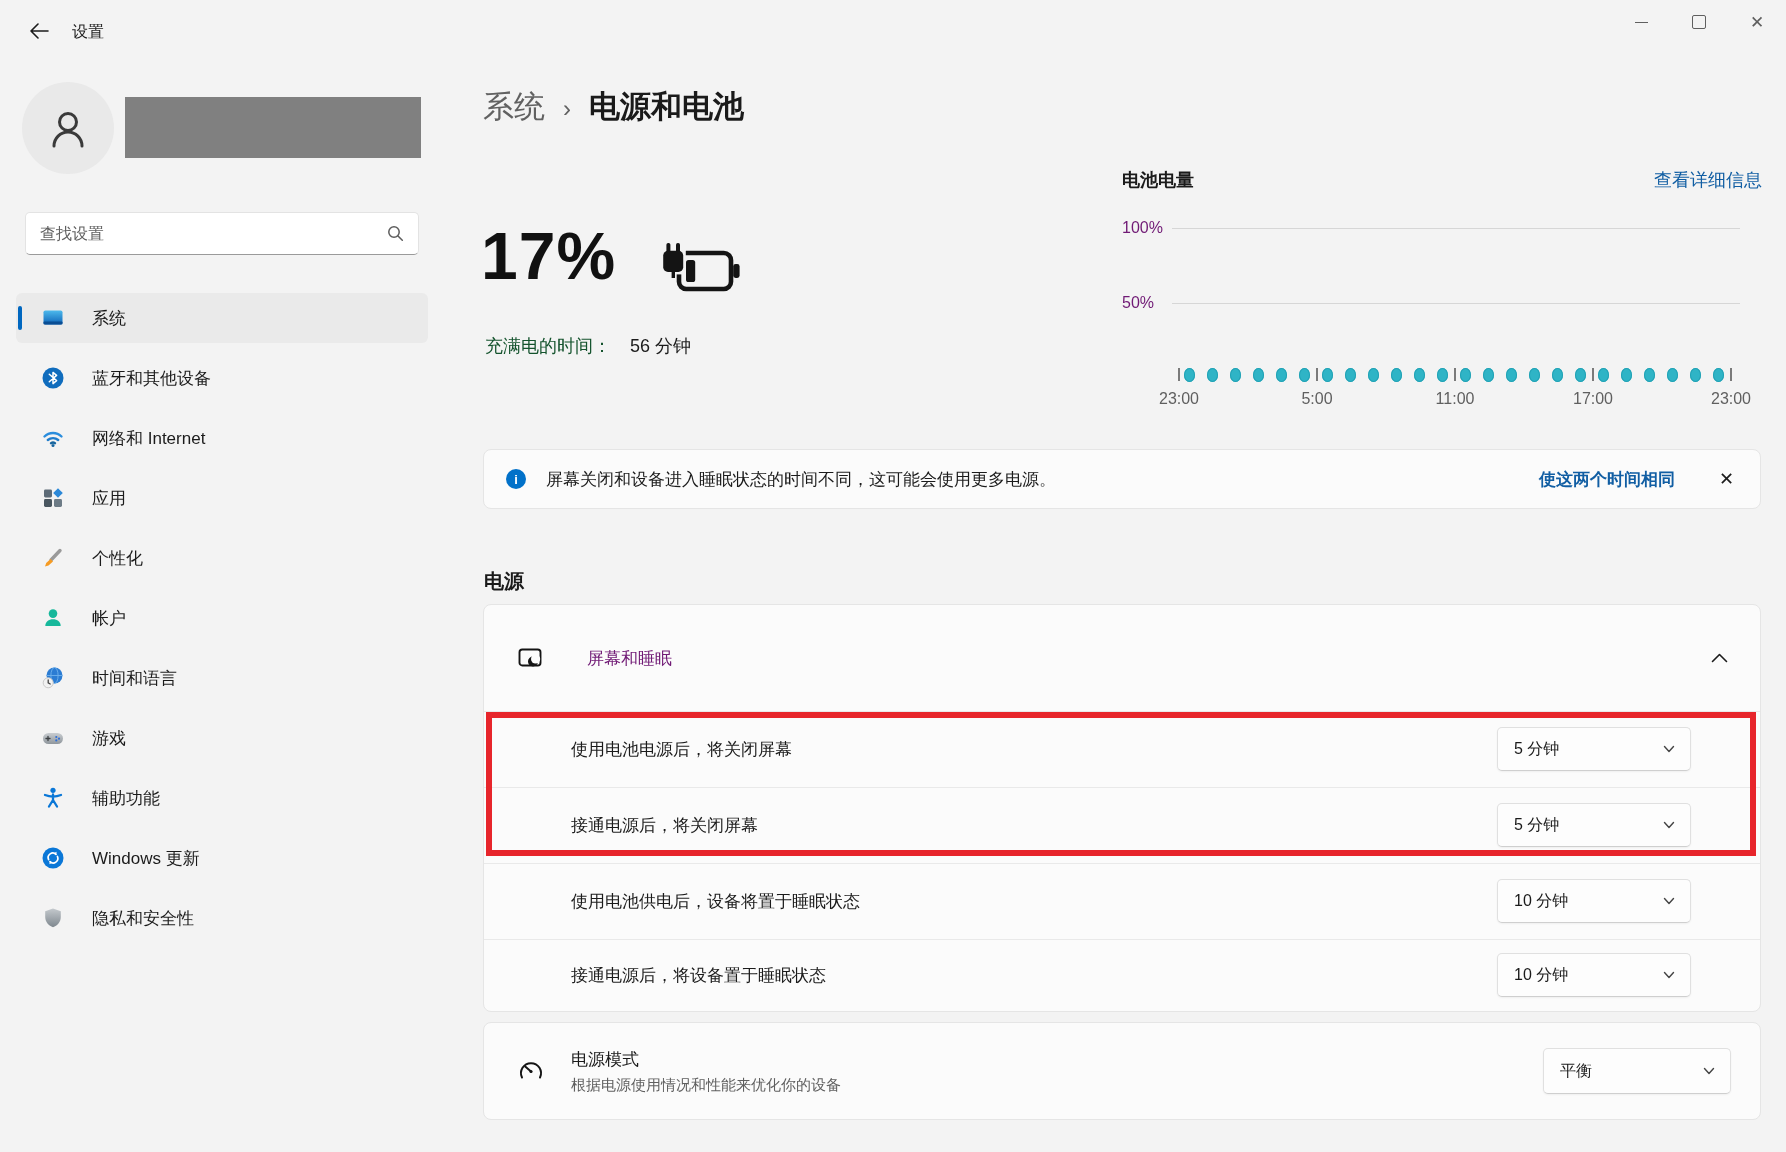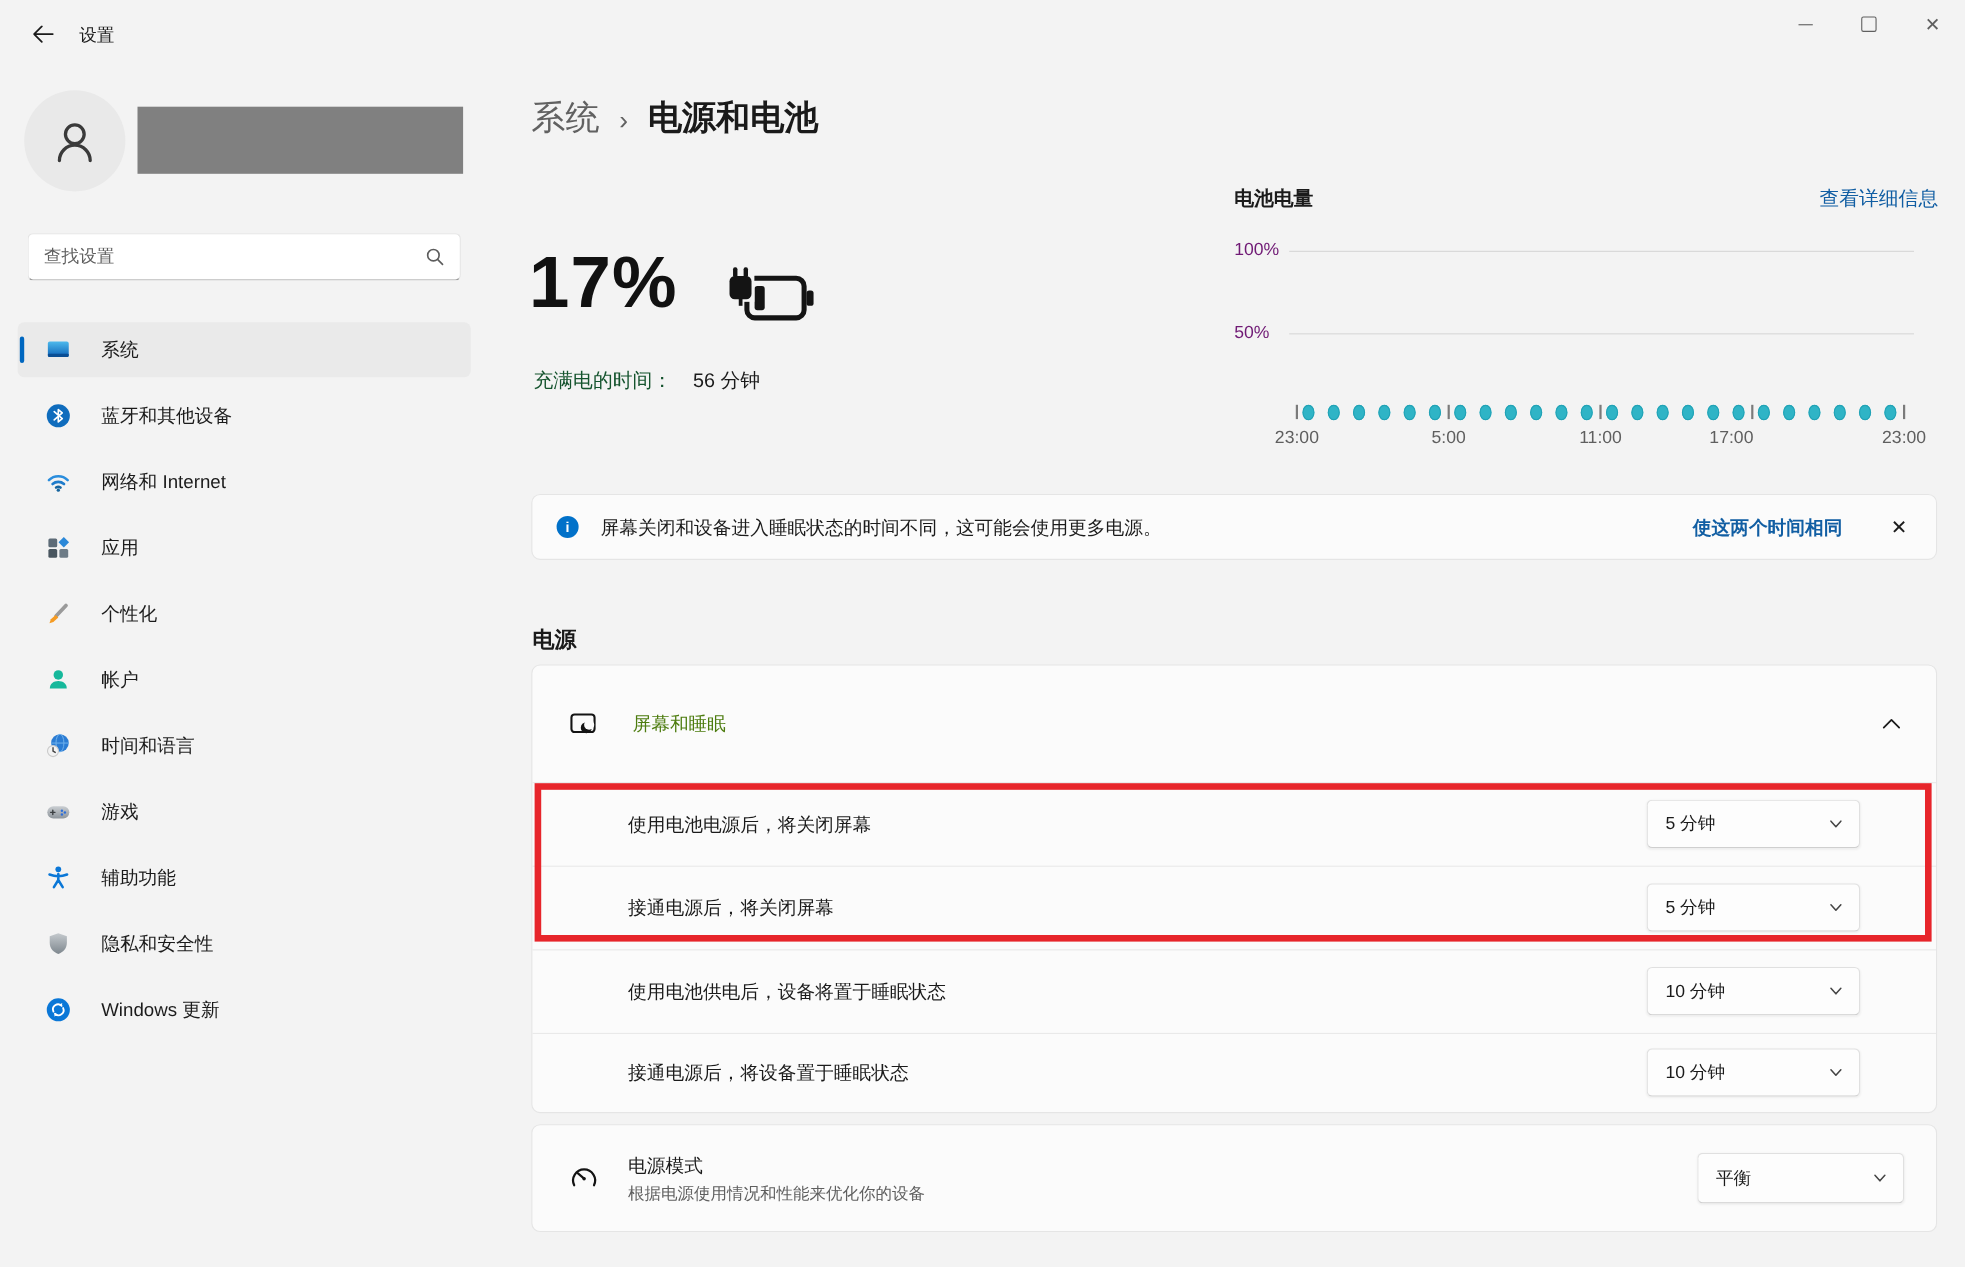--- a/index.html
+++ b/index.html
@@ -59,21 +59,21 @@
   .banner-text{margin-left:20px;font-size:17px;color:#1b1b1b;}
   .banner-link{margin-left:auto;font-size:17px;font-weight:600;color:#115ea3;cursor:pointer;white-space:nowrap;}
   .banner-close{margin-left:44px;margin-right:26px;font-size:18px;color:#1b1b1b;cursor:pointer;}
 
   
   .section-title{position:absolute;left:484px;top:568px;font-size:20px;font-weight:600;color:#1a1a1a;}
   .card{position:absolute;background:#fbfbfb;border:1px solid #e5e5e5;border-radius:8px;box-sizing:border-box;}
   .card-expander{left:483px;top:604px;width:1278px;height:408px;}
   .exp-header{position:absolute;left:0;top:0;width:100%;height:106px;display:flex;align-items:center;cursor:pointer;}
   .exp-icon{margin-left:33px;width:26px;height:26px;flex:none;}
-  .exp-title{margin-left:32px;font-size:17px;color:#4d7c0f;font-family:Liberation Mono, monospace;}
+  .exp-title{margin-left:44px;font-size:17px;color:#701a75;font-family:Liberation Mono, monospace;}
   .exp-chevron{margin-left:auto;margin-right:32px;display:flex;}
   .divider{position:absolute;left:0;width:100%;height:0;border-top:1px solid #e9e9e9;}
   .setting-row{position:absolute;left:0;width:100%;height:76px;display:flex;align-items:center;}
   .row-label{margin-left:87px;font-size:17px;color:#1b1b1b;}
   .dropdown{margin-left:auto;margin-right:69px;width:194px;height:44px;background:#fdfdfd;border:1px solid #e0e0e0;border-bottom-color:#cfcfcf;border-radius:5px;box-sizing:border-box;display:flex;align-items:center;box-shadow:0 1px 2px rgba(0,0,0,.05);cursor:pointer;}
   .dd-value{margin-left:16px;font-size:16px;color:#1b1b1b;}
   .dd-chevron{margin-left:auto;margin-right:15px;display:flex;}
   .highlight-rect{position:absolute;left:486px;top:712px;width:1270px;height:144px;border:6px solid #e7252b;box-sizing:border-box;pointer-events:none;z-index:6;}
 
   .card-powermode{left:483px;top:1022px;width:1278px;height:98px;display:flex;align-items:center;}
@@ -227,41 +227,41 @@
         <svg width="24" height="24" viewBox="0 0 24 24">
             <circle cx="12" cy="4.3" r="2.6" fill="#0a77d7"></circle>
             <path d="M4 9 c5.2 2 10.8 2 16 0 M12 8.5 V14 M12 14 L8 20.5 M12 14 L16 20.5" fill="none" stroke="#0a77d7" stroke-width="2.3" stroke-linecap="round" stroke-linejoin="round"></path>
           </svg>
       </span>
       <span class="nav-label">辅助功能</span>
     </div>
     <div class="nav-item">
       <span class="nav-icon">
         <svg width="24" height="24" viewBox="0 0 24 24">
+            <circle cx="12" cy="12" r="10.5" fill="#0a77d7"></circle>
+            <path d="M7.6 13.6 A4.6 4.6 0 0 1 15 8.4 M16.4 10.4 A4.6 4.6 0 0 1 9 15.6" fill="none" stroke="#fff" stroke-width="1.7" stroke-linecap="round"></path>
+            <path d="M15.6 5.8 L15.2 9 L12.4 7.6 Z" fill="#fff"></path>
+            <path d="M8.4 18.2 L8.8 15 L11.6 16.4 Z" fill="#fff"></path>
+          </svg>
+      </span>
+      <span class="nav-label">Windows 更新</span>
+    </div>
+    <div class="nav-item">
+      <span class="nav-icon">
+        <svg width="24" height="24" viewBox="0 0 24 24">
             <defs>
               <linearGradient id="gsh" x1="0" y1="0" x2="0" y2="1">
                 <stop offset="0" stop-color="#c4c9cd"></stop>
                 <stop offset="1" stop-color="#7e878e"></stop>
               </linearGradient>
             </defs>
             <path d="M12 2.5 L19.8 5.2 V11 c0 5.2-3.6 8.7-7.8 10.3 C7.8 19.7 4.2 16.2 4.2 11 V5.2 Z" fill="url(#gsh)"></path>
           </svg>
       </span>
       <span class="nav-label">隐私和安全性</span>
-    </div>
-    <div class="nav-item">
-      <span class="nav-icon">
-        <svg width="24" height="24" viewBox="0 0 24 24">
-            <circle cx="12" cy="12" r="10.5" fill="#0a77d7"></circle>
-            <path d="M7.6 13.6 A4.6 4.6 0 0 1 15 8.4 M16.4 10.4 A4.6 4.6 0 0 1 9 15.6" fill="none" stroke="#fff" stroke-width="1.7" stroke-linecap="round"></path>
-            <path d="M15.6 5.8 L15.2 9 L12.4 7.6 Z" fill="#fff"></path>
-            <path d="M8.4 18.2 L8.8 15 L11.6 16.4 Z" fill="#fff"></path>
-          </svg>
-      </span>
-      <span class="nav-label">Windows 更新</span>
     </div>
   </div>
 
   <div class="breadcrumb">
     <span class="crumb-parent">系统</span>
     <span class="crumb-sep">›</span>
     <span class="crumb-current">电源和电池</span>
   </div>
 
   <div class="battery-percent">17%</div>
@@ -316,21 +316,21 @@
         <span class="dot" style="background: rgb(47, 180, 198);"></span>
         <span class="dot" style="background: rgb(47, 180, 198);"></span>
         <span class="dot" style="background: rgb(47, 180, 198);"></span>
         <span class="dot" style="background: rgb(47, 180, 198);"></span>
         <span class="dot" style="background: rgb(47, 180, 198);"></span>
         <span class="dot" style="background: rgb(47, 180, 198);"></span>
       </div>
     <span class="xlab" style="left:57px">23:00</span>
     <span class="xlab" style="left:195px">5:00</span>
     <span class="xlab" style="left:333px">11:00</span>
-    <span class="xlab" style="left:452px">17:00</span>
+    <span class="xlab" style="left:471px">17:00</span>
     <span class="xlab" style="left:609px">23:00</span>
   </div>
 
   <div class="banner">
     <span class="info-icon">i</span>
     <span class="banner-text">屏幕关闭和设备进入睡眠状态的时间不同，这可能会使用更多电源。</span>
     <span class="banner-link">使这两个时间相同</span>
     <span class="banner-close">✕</span>
   </div>
 

